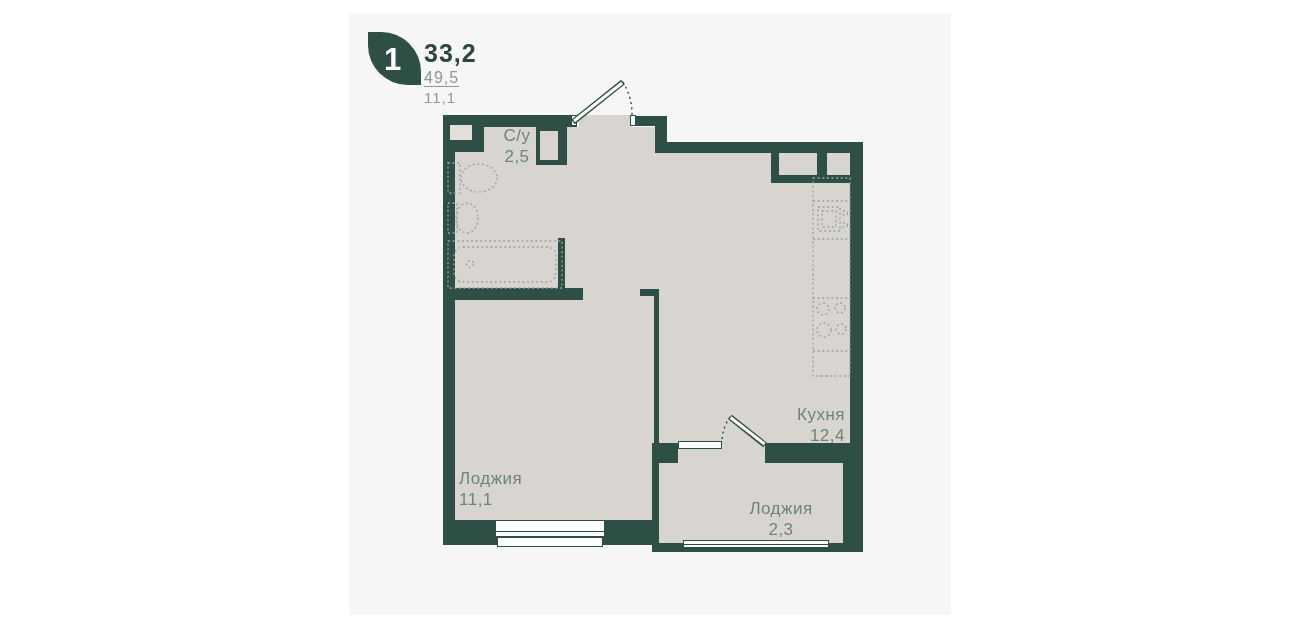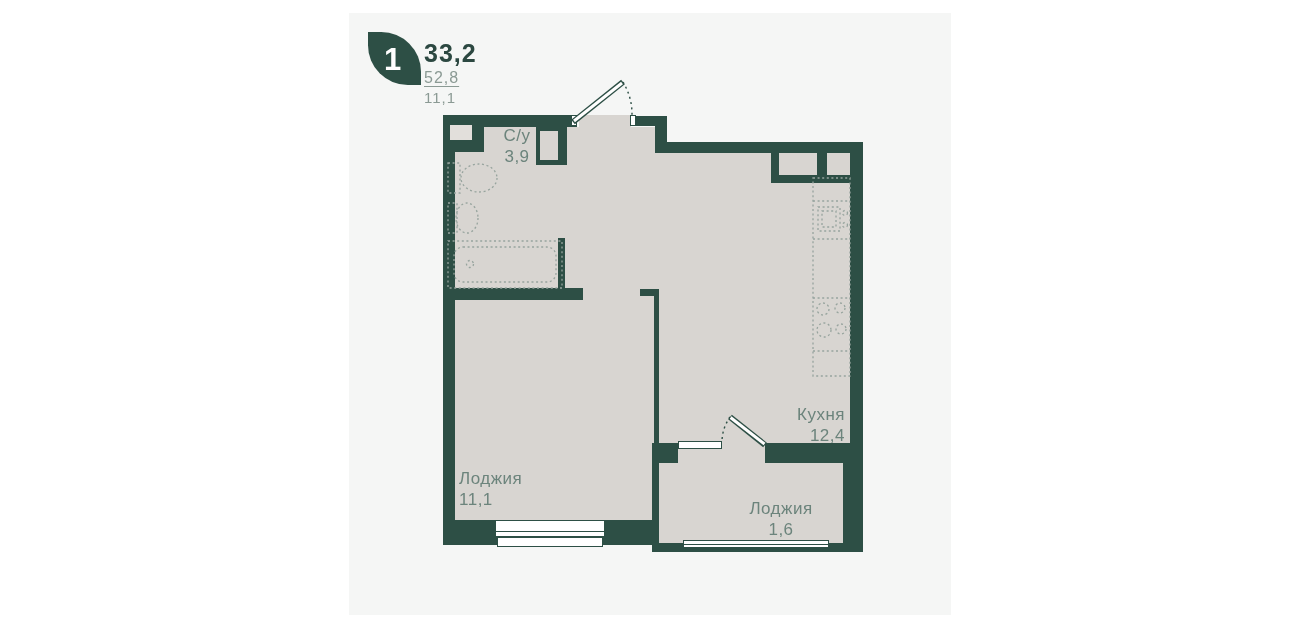--- a/index.html
+++ b/index.html
@@ -49,21 +49,21 @@
 <body>
 
 <div id="stage">
   <div id="card">
 
     <div id="leaf">
       <span class="one">1</span>
     </div>
     <div id="areas">
       <div class="area-total">33,2</div>
-      <div class="area-living">52,8</div>
+      <div class="area-living">49,5</div>
       <div class="area-kitchen">11,1</div>
     </div>
 
     <div id="plan">
 
       <div class="floor" style="left:12px;top:14px;width:200px;height:393px;"></div>
       <div class="floor" style="left:212px;top:40px;width:195px;height:290px;"></div>
       <div class="floor" style="left:216px;top:330px;width:184px;height:100px;"></div>
       <div class="floor" style="left:136px;top:2px;width:52px;height:12px;"></div>
 
@@ -150,30 +150,30 @@
         <g>
           <circle class="fixture" cx="380" cy="196" r="6"></circle>
           <circle class="fixture" cx="397" cy="195" r="5"></circle>
           <circle class="fixture" cx="381" cy="217" r="7"></circle>
           <circle class="fixture" cx="398" cy="216" r="5"></circle>
         </g>
       </svg>
 
       <div class="room-label ra-center" id="lbl-bathroom">
         <div>С/у</div>
-        <div>3,9</div>
+        <div>2,5</div>
       </div>
       <div class="room-label ra-right" id="lbl-kitchen">
         <div>Кухня</div>
         <div>12,4</div>
       </div>
       <div class="room-label" id="lbl-bedroom">
         <div>Лоджия</div>
         <div>11,1</div>
       </div>
       <div class="room-label ra-right" id="lbl-loggia">
         <div>Лоджия</div>
-        <div>1,6</div>
+        <div>2,3</div>
       </div>
 
     </div>
   </div>
 </div>
 
 </body></html>

